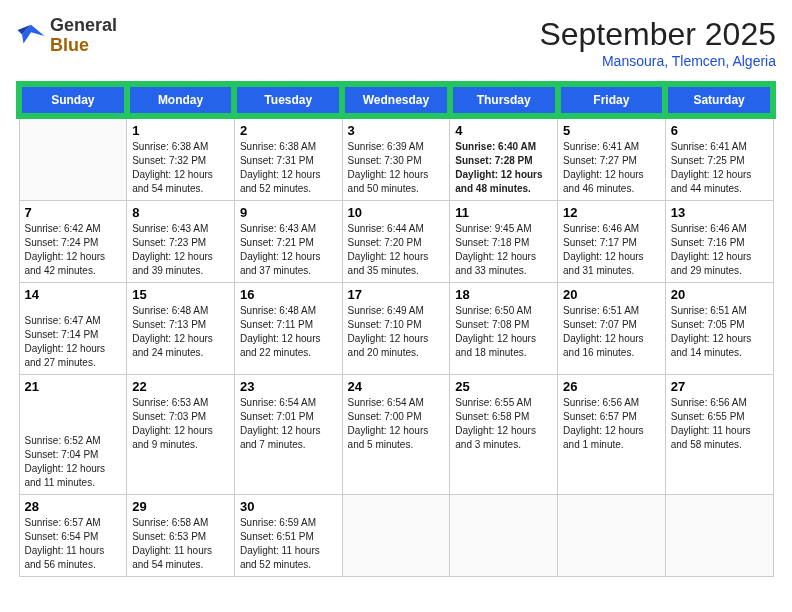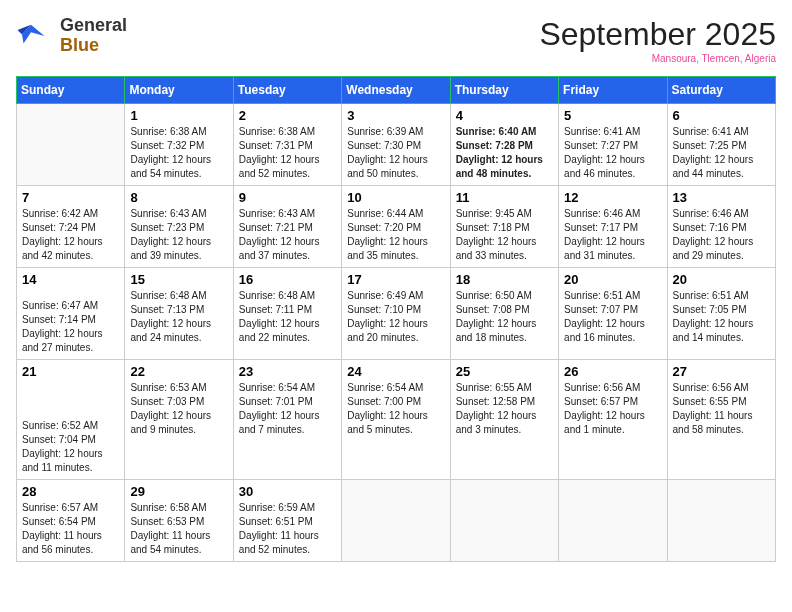--- a/index.html
+++ b/index.html
@@ -12,21 +12,21 @@
     }
     .header {
       display: flex;
       justify-content: space-between;
       align-items: flex-start;
       margin-bottom: 12px;
     }
     .logo {
       display: flex;
       align-items: center;
-      gap: 14px;
+      gap: 4px;
     }
     .logo-text {
       font-size: 18px;
       font-weight: bold;
       color: #333;
       line-height: 1.1;
     }
     .logo-text span {
       display: block;
     }
@@ -38,36 +38,36 @@
     .title-block {
       text-align: right;
       margin-left: 36px;
     }
     .month-title {
       font-size: 32px;
       font-weight: normal;
       color: #222;
     }
     .location {
-      font-size: 10px;
-      color: #ec4899;
+      font-size: 14px;
+      color: #1d4ed8;
     }
     .calendar {
       width: 100%;
       border-collapse: collapse;
       font-size: 10.5px;
     }
     .calendar th {
       background: #2563eb;
       color: #fff;
       padding: 6px 4px;
-      text-align: left;
+      text-align: center;
       font-size: 12px;
       font-weight: bold;
-      border: 1px solid #22c55e;
+      border: 6px solid #22c55e;
     }
     .calendar td {
       border: 1px solid #ccc;
       padding: 4px 5px;
       vertical-align: top;
       width: calc(100% / 7);
       min-height: 80px;
     }
     .day-num {
       font-size: 13px;
@@ -263,21 +263,21 @@
         </td>
         <td>
           <span class="day-num">24</span>
           <div class="cell-text" style="white-space: pre-line;">Sunrise: 6:54 AM
 Sunset: 7:00 PM
 Daylight: 12 hours and 5 minutes.</div>
         </td>
         <td>
           <span class="day-num">25</span>
           <div class="cell-text" style="white-space: pre-line;">Sunrise: 6:55 AM
-Sunset: 12:58 PM
+Sunset: 6:58 PM
 Daylight: 12 hours and 3 minutes.</div>
         </td>
         <td>
           <span class="day-num">26</span>
           <div class="cell-text" style="white-space: pre-line;">Sunrise: 6:56 AM
 Sunset: 6:57 PM
 Daylight: 12 hours and 1 minute.</div>
         </td>
         <td>
           <span class="day-num">27</span>

